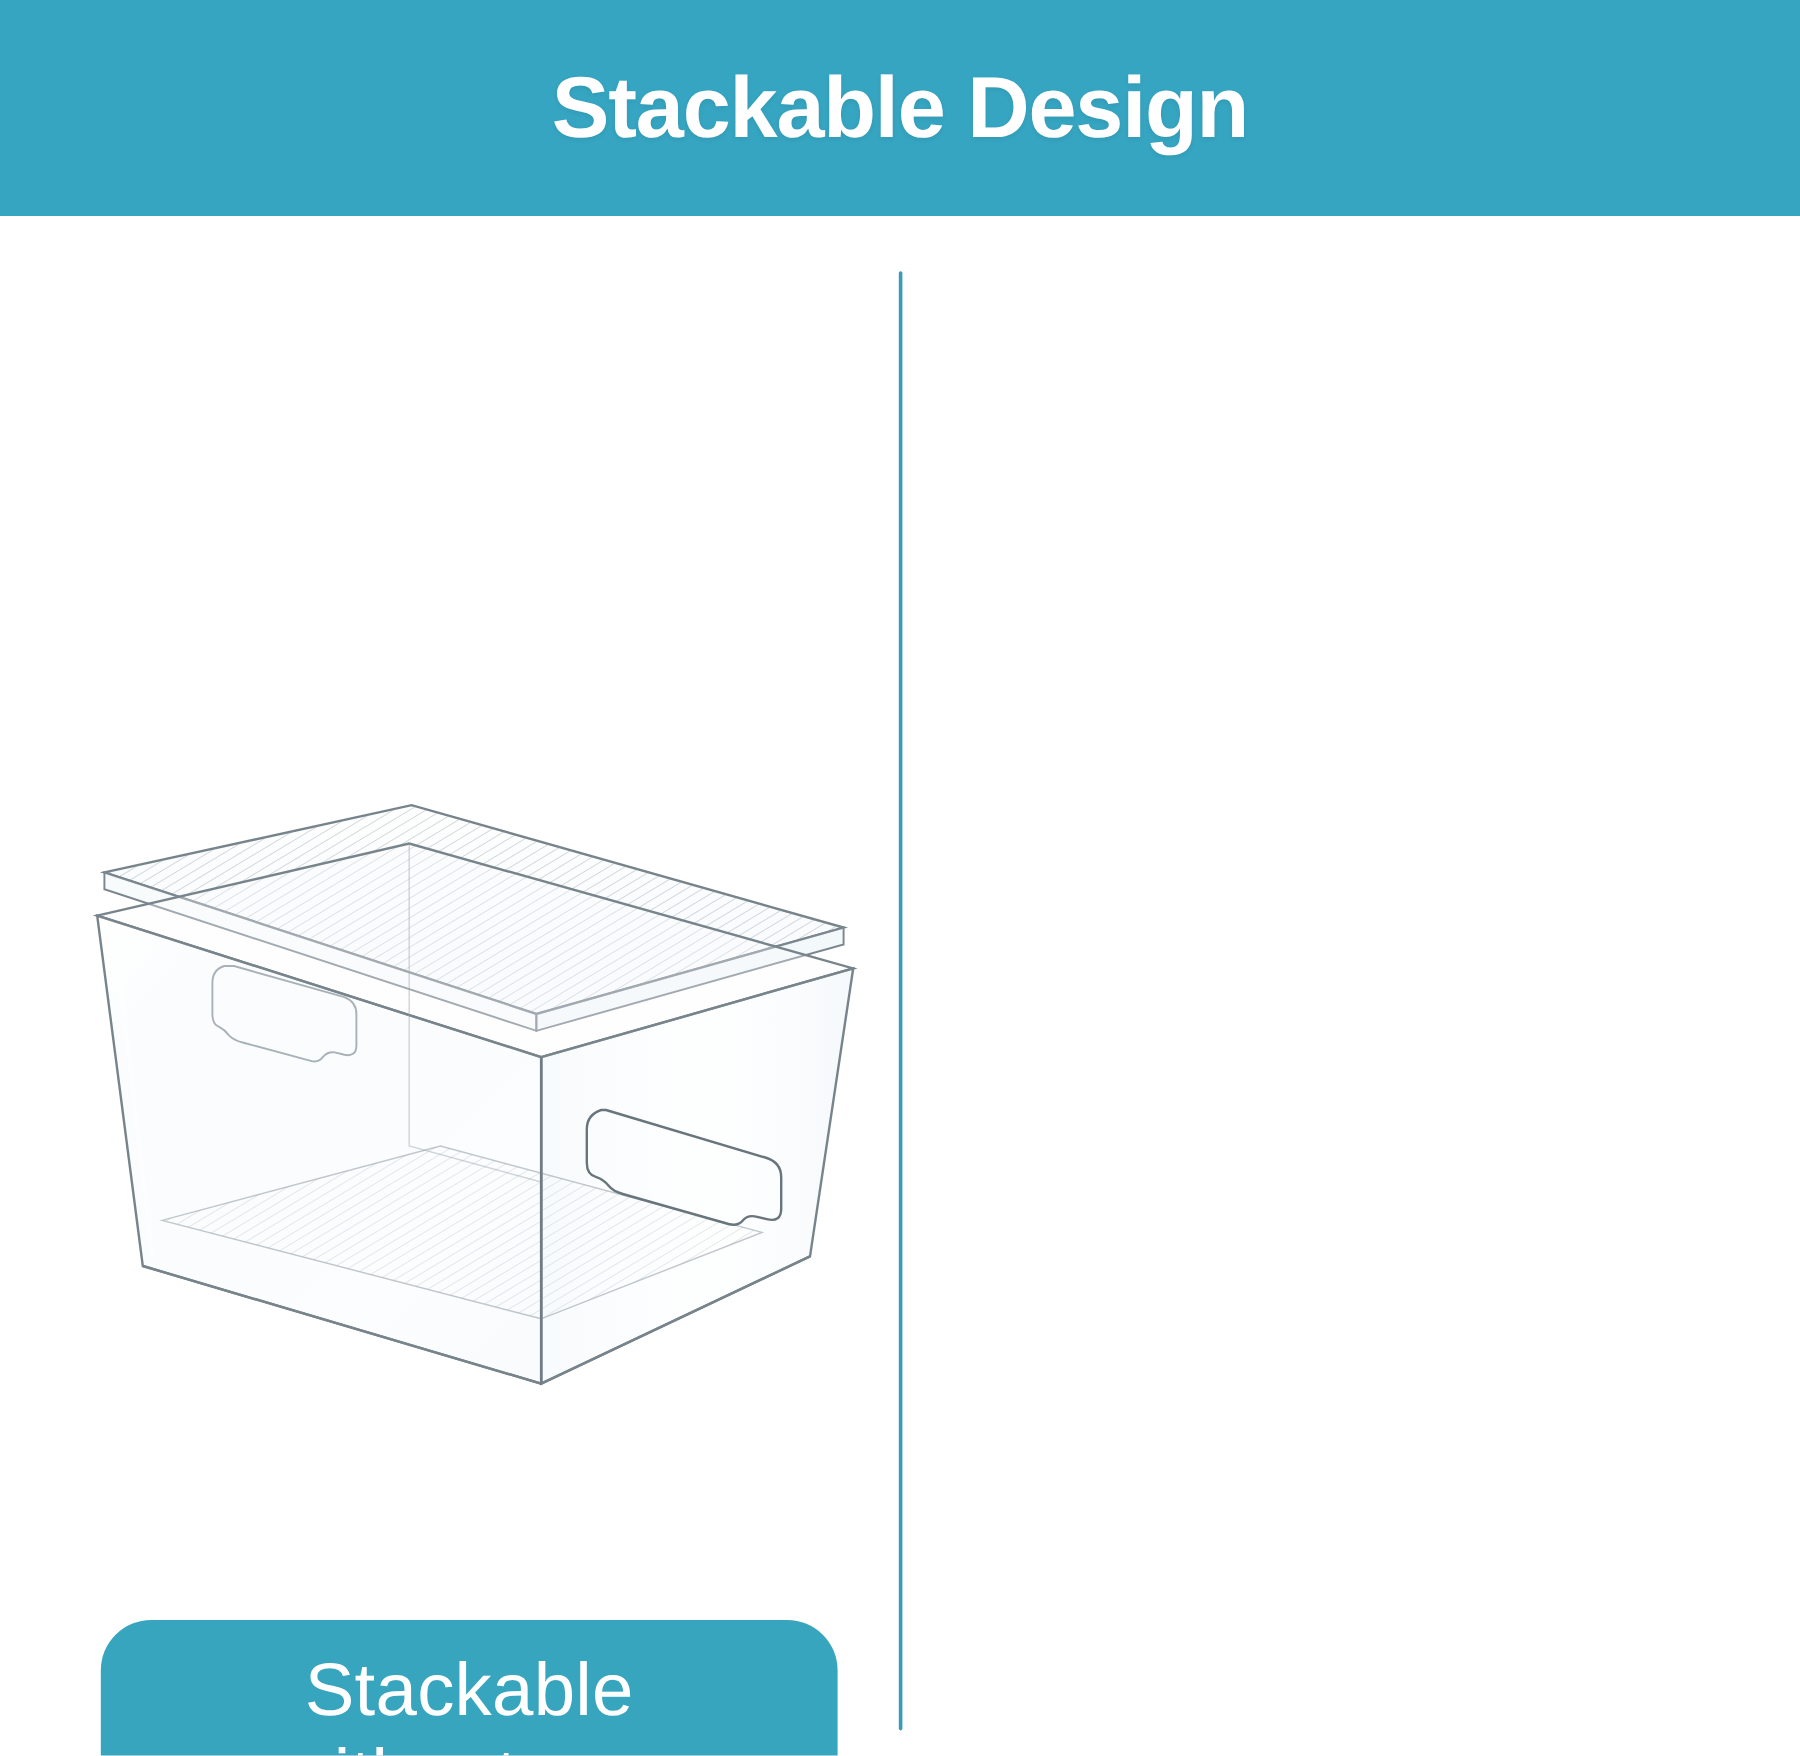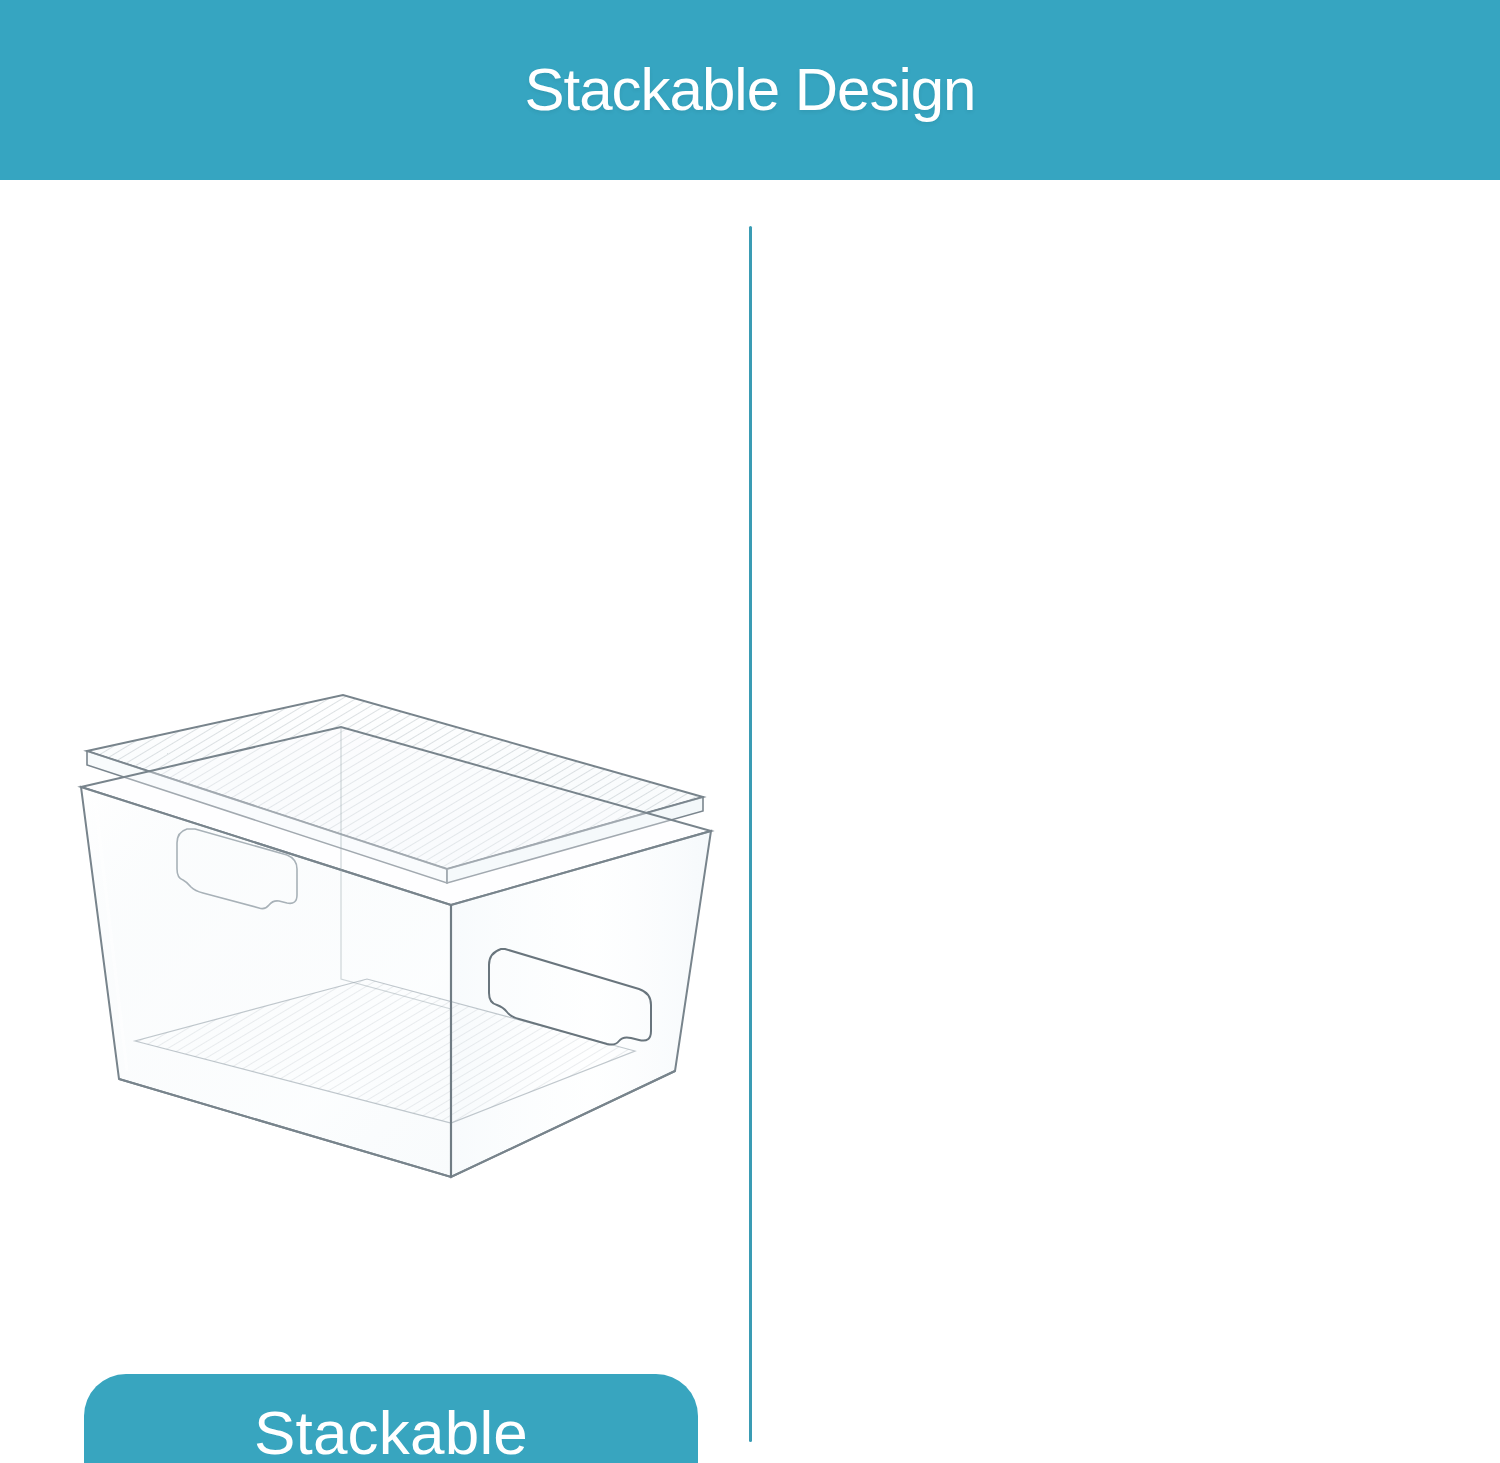--- a/index.html
+++ b/index.html
@@ -25,43 +25,43 @@
     left: 0; top: 0;
     width: 1500px;
     height: 180px;
     background: #36A5C1;
     display: flex;
     align-items: center;
     justify-content: center;
   }
   #header-title {
     color: #ffffff;
-    font-size: 60px;
-    font-weight: normal;
+    font-size: 72px;
+    font-weight: bold;
     letter-spacing: -1px;
     line-height: 1;
     text-shadow: 0 2px 4px rgba(0,0,0,0.07);
     white-space: nowrap;
   }
 
   
   #divider {
     position: absolute;
     left: 749px;
     top: 226px;
     width: 3px;
     height: 1216px;
     background: #3a9cb4;
     border-radius: 2px;
   }
 
   
   .panel {
     position: absolute;
-    top: 192px;
+    top: 168px;
     width: 750px;
     height: 1057px;
   }
   #panel-left  { left: 0; }
   #panel-right { left: 750px; }
 
   
   .caption-pill {
     position: absolute;
     background: #38A5BF;

